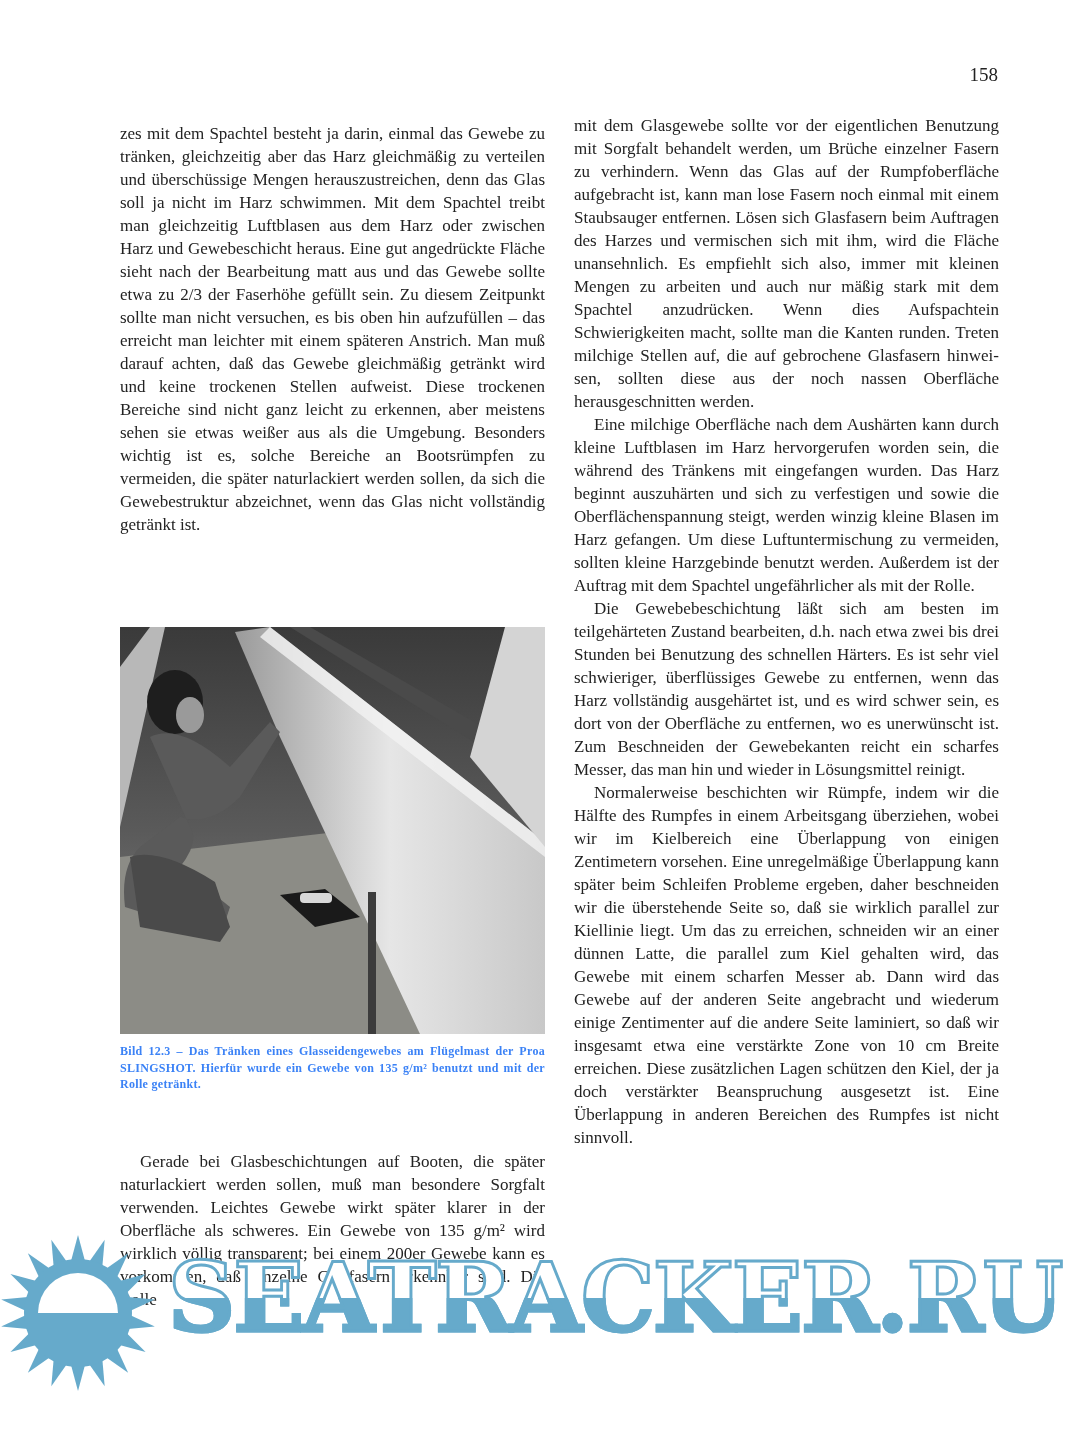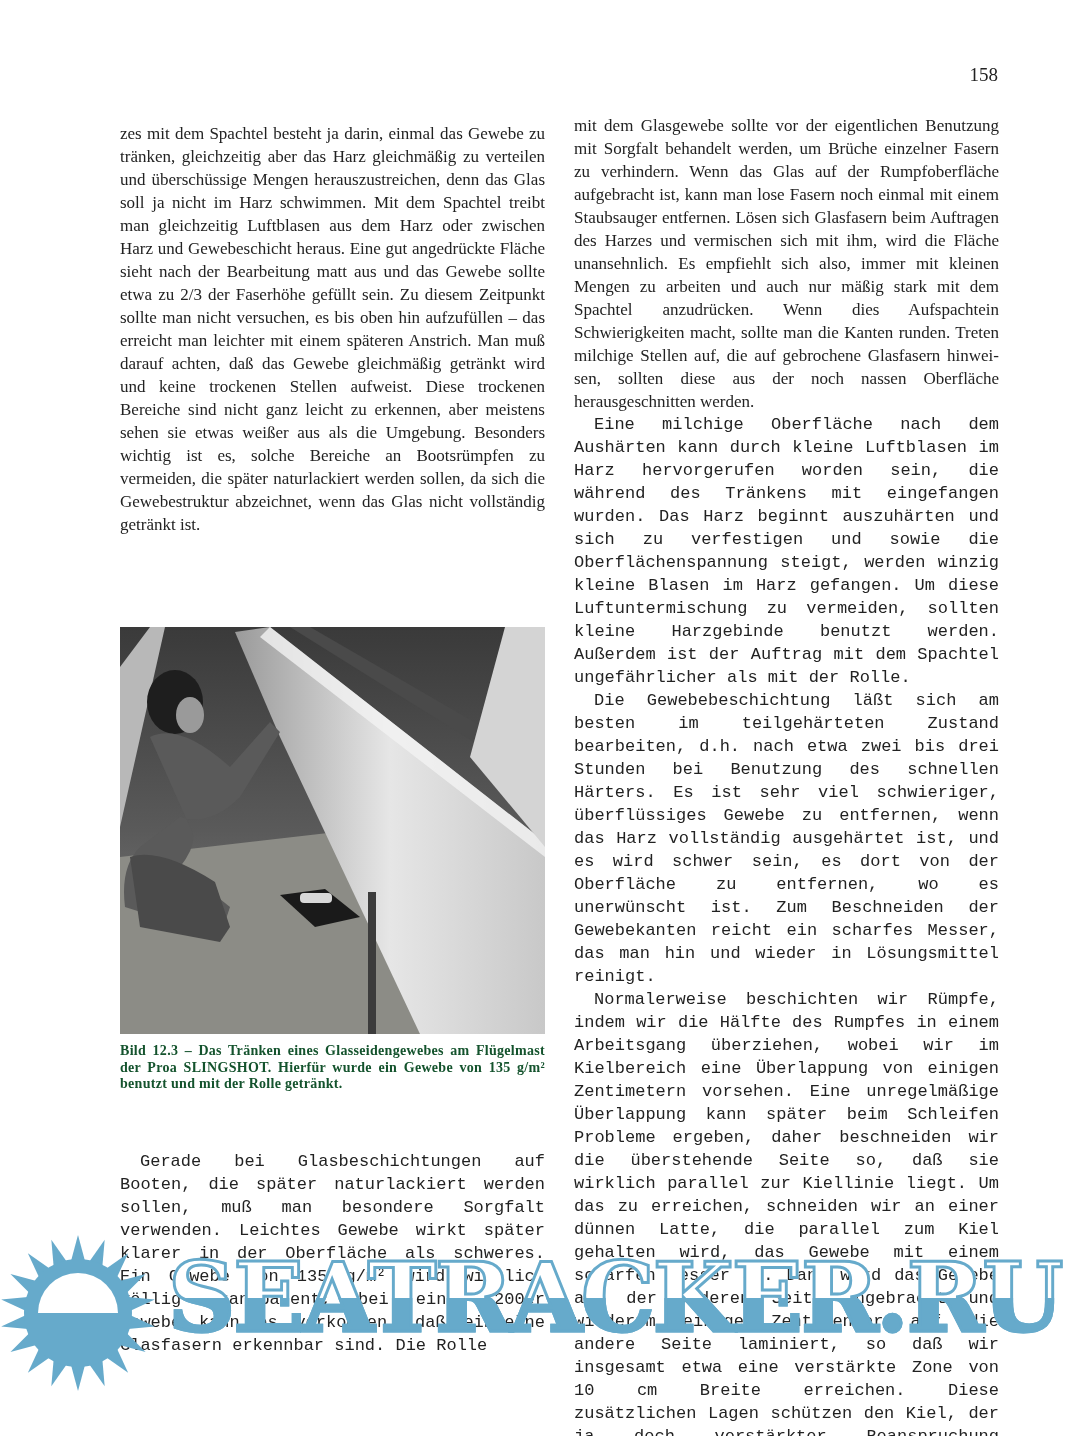--- a/index.html
+++ b/index.html
@@ -19,44 +19,44 @@
     }
     .col {
       position: absolute;
       width: 425px;
       font-size: 17px;
       line-height: 23px;
       text-align: justify;
       hyphens: manual;
     }
     .col p { margin: 0; }
-    .col p.indent { text-indent: 20px; font-family: Liberation Mono, monospace; }
+    .col p.indent { text-indent: 20px; }
     #col-left-top { left: 120px; top: 122px; }
     #col-left-bottom { left: 120px; top: 1150px; }
     #col-right { left: 574px; top: 114px; }
 
     .figure {
       position: absolute;
       left: 120px; top: 627px;
       width: 425px; height: 407px;
       background: #6e6e6e;
       overflow: hidden;
     }
     .figure svg { display: block; }
     .caption {
       position: absolute;
       left: 120px; top: 1043px;
       width: 425px;
       font-family: "Liberation Serif", "DejaVu Serif", serif;
       font-weight: bold;
-      font-size: 14px;
+      font-size: 12px;
       line-height: 16.5px;
       text-align: justify;
       letter-spacing: 0.3px;
-      color: #14532d;
+      color: #3b82f6;
     }
 
     .watermark {
       position: absolute;
       left: 0; top: 1230px;
       width: 1025px; height: 161px;
       pointer-events: none;
     }
     .wm-sun { position: absolute; left: 0; top: 5px; }
     .wm-text {

